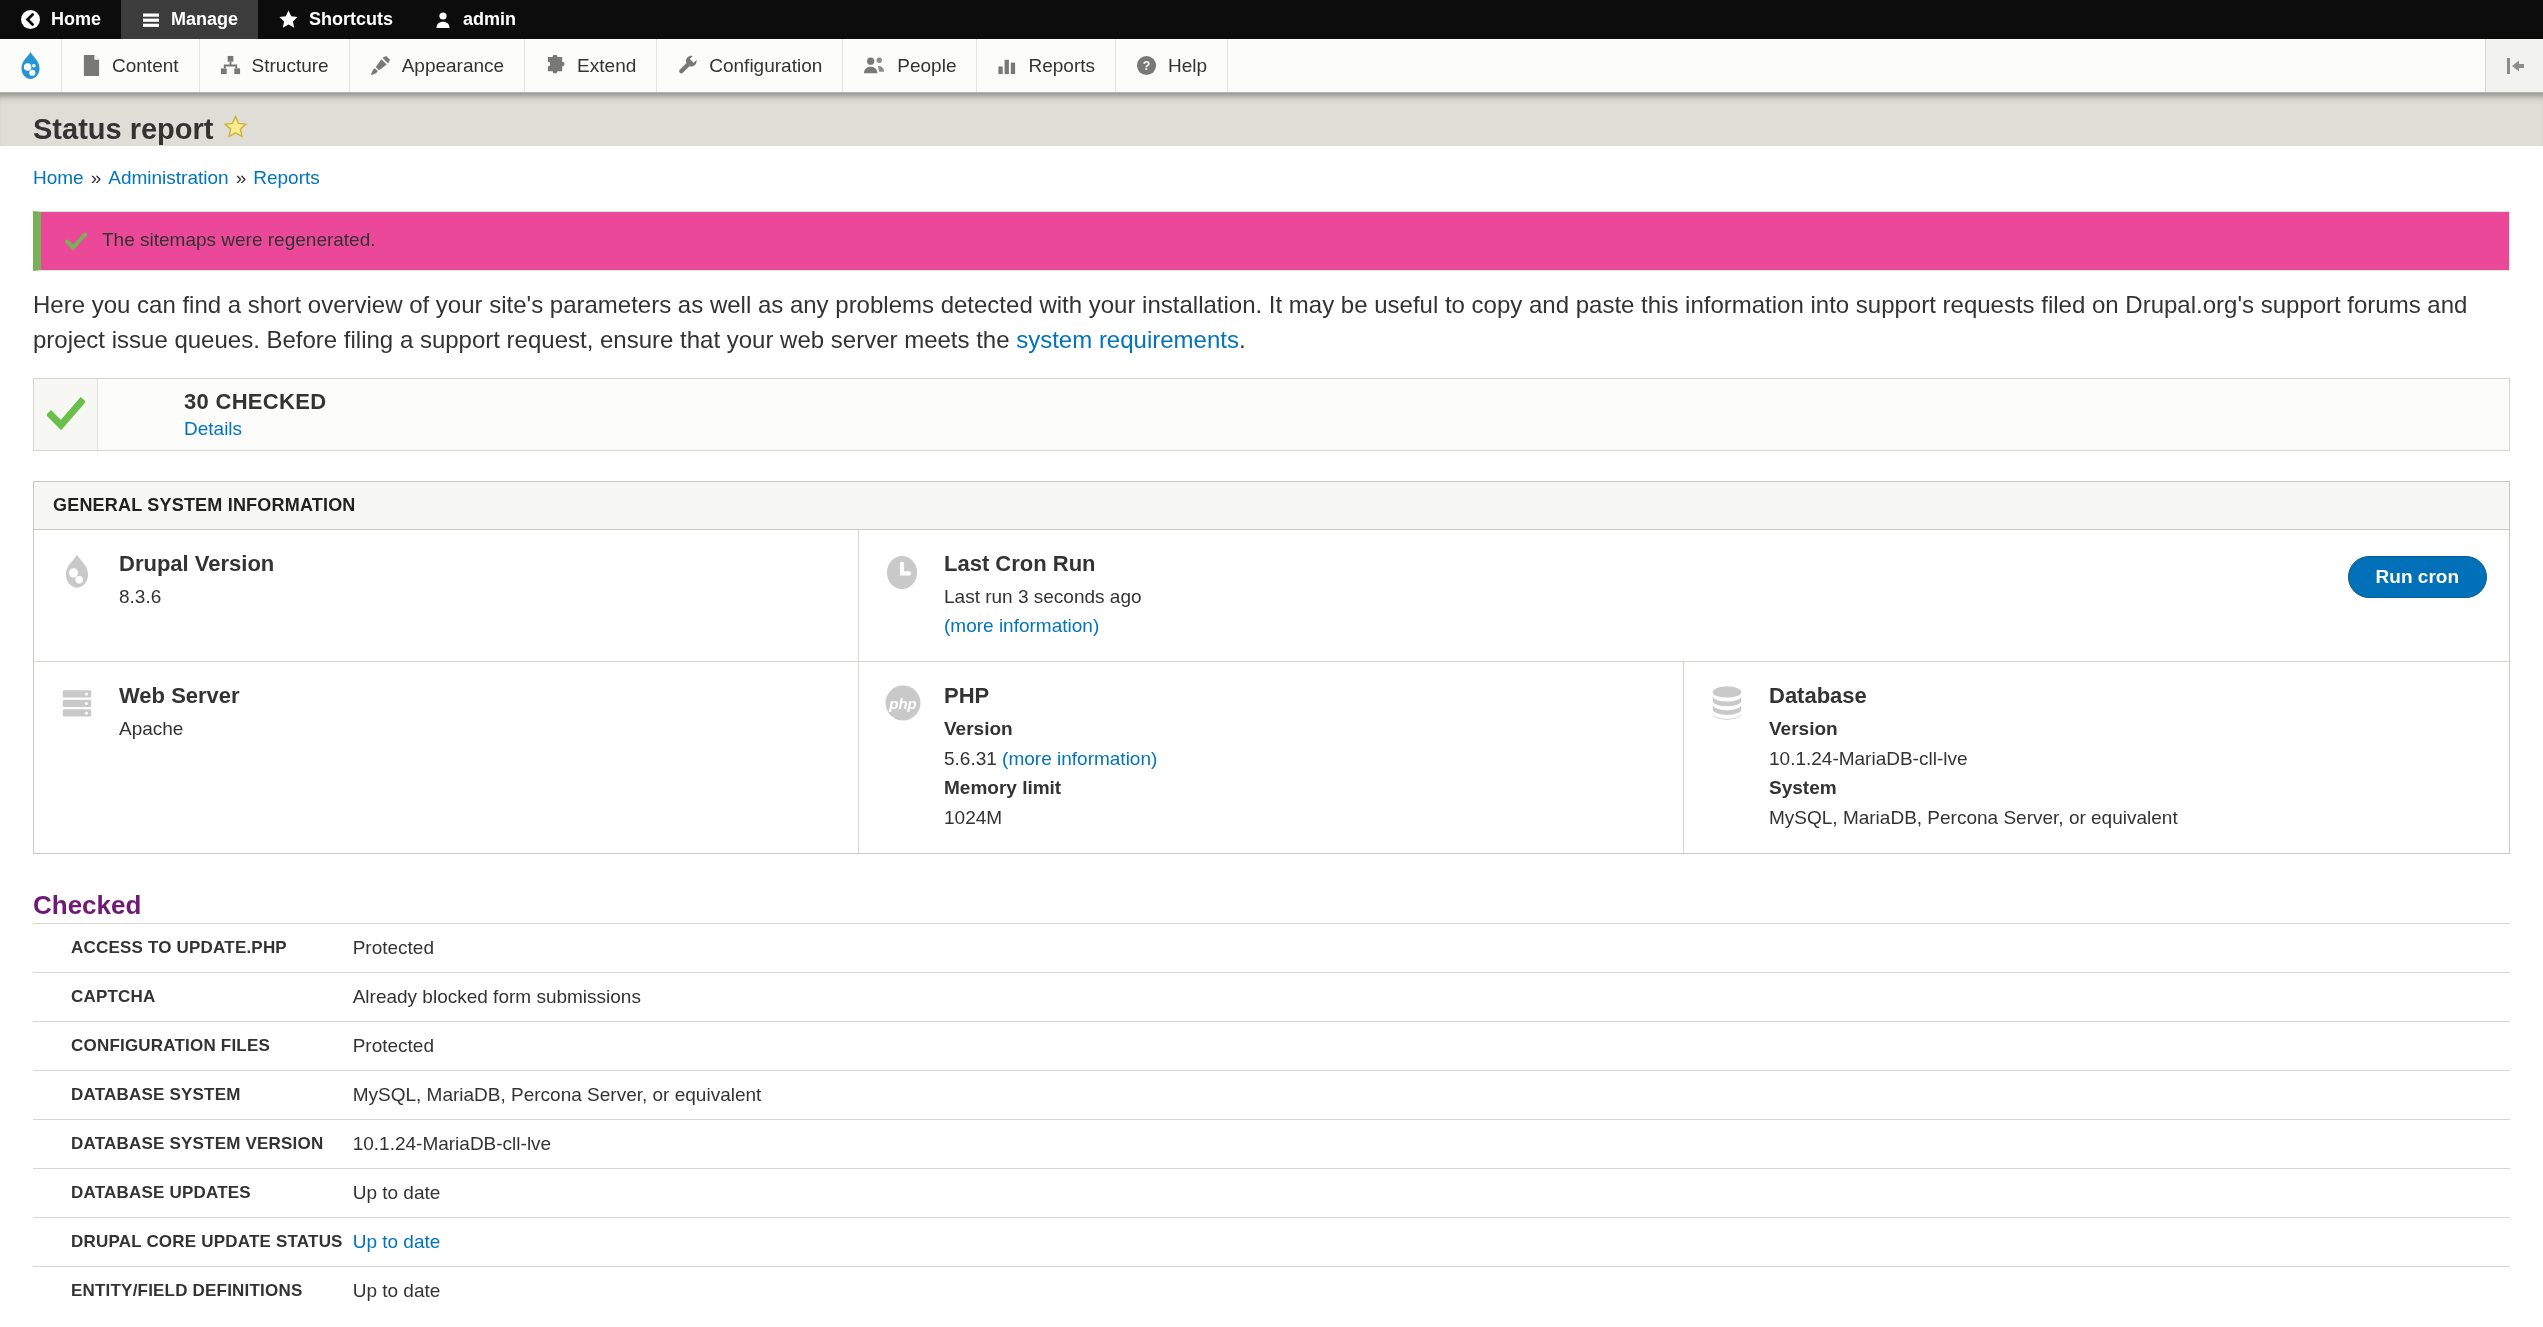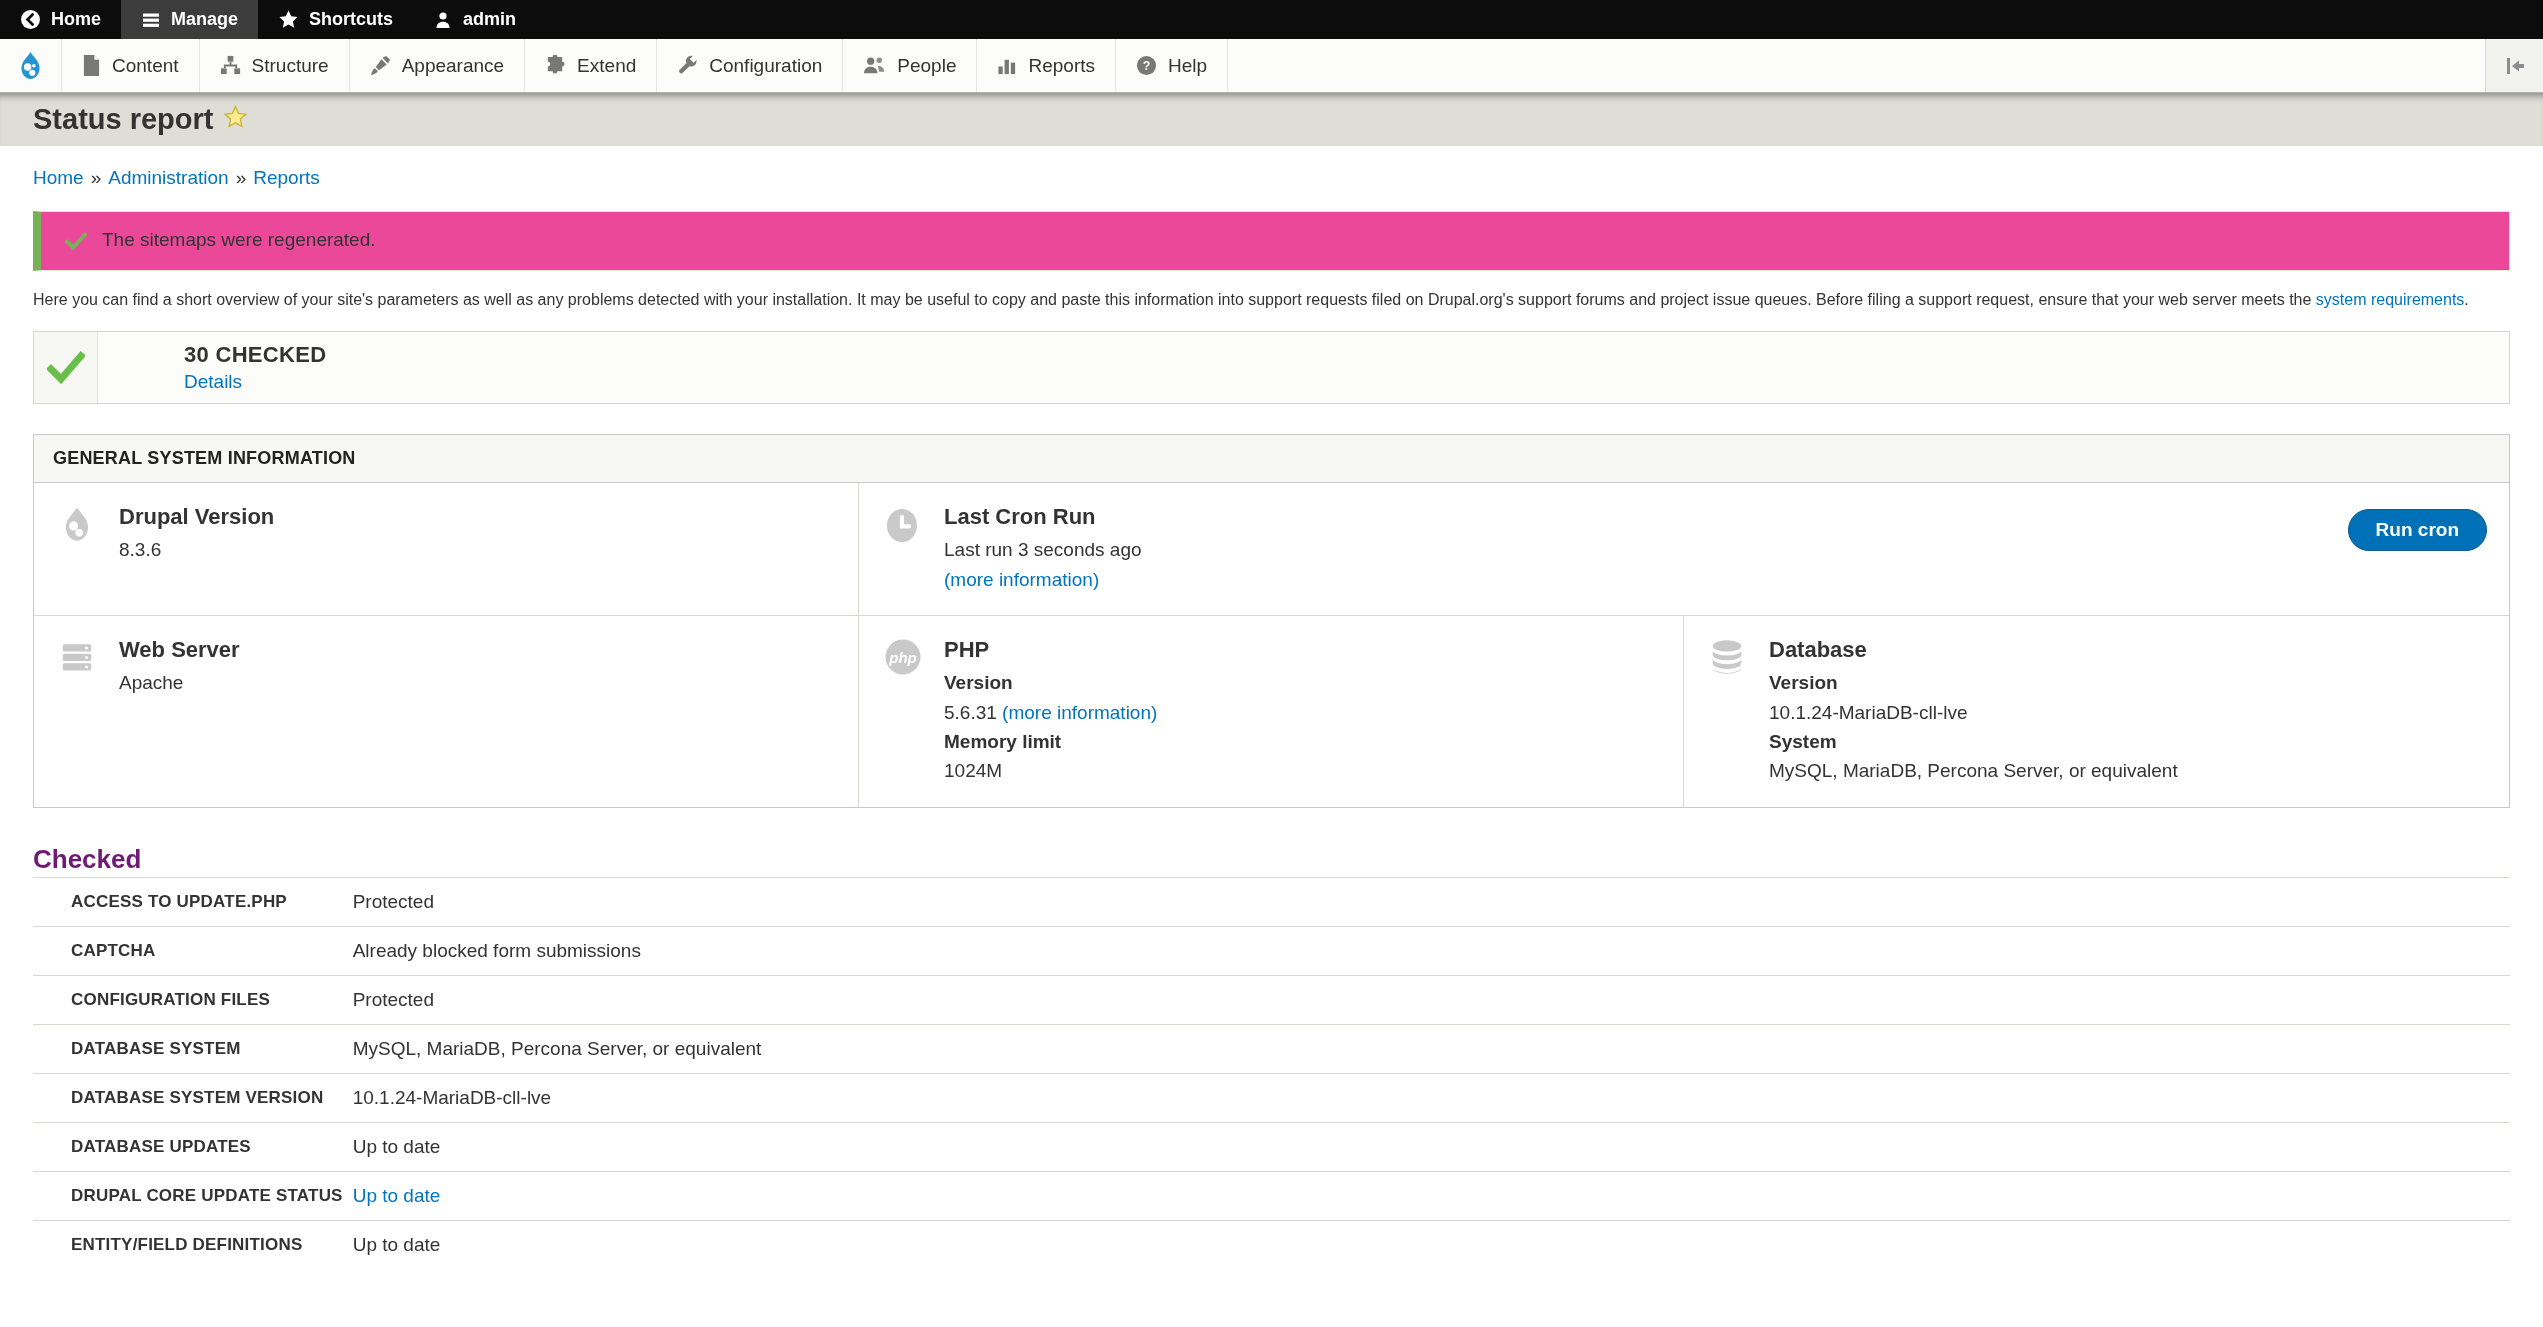--- a/index.html
+++ b/index.html
@@ -18,40 +18,40 @@
     border-bottom:1px solid #b2b1ab; }
   .tray .titem { display:flex; align-items:center; gap:11px; padding:0 20px;
     font-size:19px; color:#333; border-right:1px solid #e6e6e0; cursor:pointer; white-space:nowrap; }
   .tray .titem svg { color:#787878; display:block; }
   .tray .logo-item { padding:0 15px; }
   .tray .spacer { flex:1; }
   .tray .toggle { display:flex; align-items:center; justify-content:center; width:58px;
     border-left:1px solid #d8d8d2; background:#f2f2ee; cursor:pointer; color:#8c8c8c; }
 
   
-  .page-header { height:53px; background:#dfded6; display:flex; align-items:center;
+  .page-header { height:53px; background:#dfded6; display:flex; align-items:flex-end;
     padding:0 33px; box-shadow:inset 0 8px 7px -5px rgba(0,0,0,0.38); }
   .page-header h1 { font-size:29px; font-weight:bold; color:#333; display:flex; align-items:center; gap:10px; }
 
   .content { padding:0 33px; }
 
   
   .breadcrumb { margin-top:21px; font-size:19px; }
   .breadcrumb a { color:#0074bd; text-decoration:none; cursor:pointer; }
   .breadcrumb .sep { color:#333; margin:0 7px; }
 
   
   .messages { margin-top:22px; background:#ec4899; border:1px solid #dcead2;
     border-left:8px solid #77b259; padding:17px 25px 19px 61px; position:relative;
     font-size:19px; color:#333; }
   .messages .check { position:absolute; left:24px; top:19px; }
   .messages .line + .line { margin-top:14px; }
 
   
-  .intro { margin-top:17px; font-size:16px; line-height:1.45; color:#333; }
+  .intro { margin-top:17px; font-size:24px; line-height:1.45; color:#333; }
   .intro a { color:#0074bd; text-decoration:none; cursor:pointer; }
 
   
   .summary { margin-top:20px; display:flex; align-items:stretch; background:#fcfcfa;
     border:1px solid #d6d4cd; min-height:66px; }
   .summary .icon-cell { width:64px; background:#f7f7f3; border-right:1px solid #e5e3dc;
     display:flex; align-items:center; justify-content:center; }
   .summary .text-cell { padding:10px 0 10px 86px; display:flex; flex-direction:column; justify-content:center; }
   .summary .count { font-size:22px; font-weight:bold; color:#333; letter-spacing:0.3px; }
   .summary .details { font-size:19px; color:#0074bd; text-decoration:none; margin-top:3px; cursor:pointer; }

